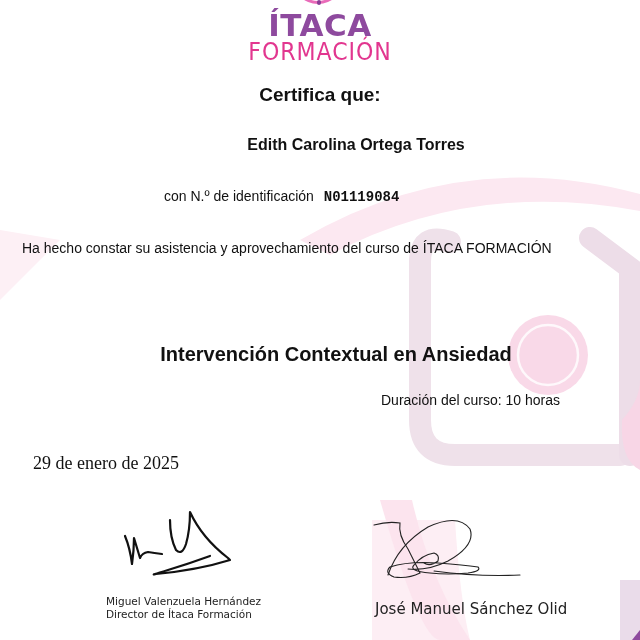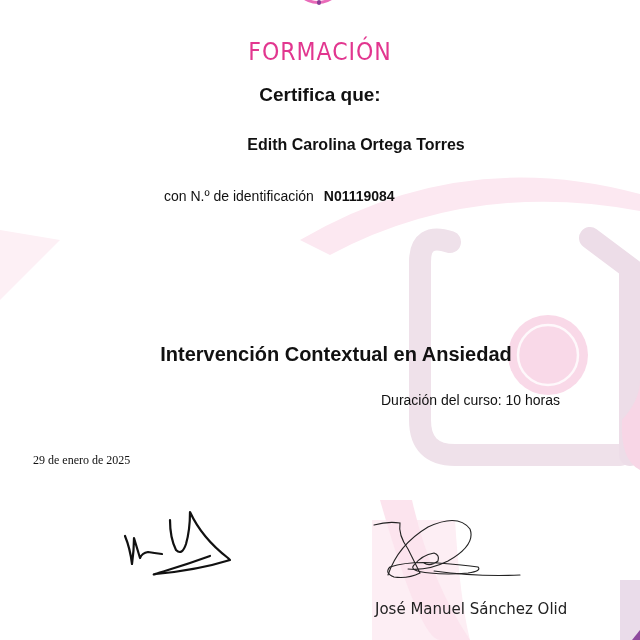--- a/index.html
+++ b/index.html
@@ -26,25 +26,25 @@
     }
     .logo-formacion {
       position: absolute; left: 0; top: 38px; width: 200px; text-align: center;
       font-size: 24px; color: #e2368f; letter-spacing: 1px; line-height: 28px;
       font-family: "DejaVu Sans", sans-serif; transform: scaleX(0.92);
     }
 
     .certifica { left: 0; top: 84px; width: 640px; text-align: center; font-weight: bold; font-size: 19px; }
     .name { left: 0; top: 136px; width: 712px; text-align: center; font-weight: bold; font-size: 16px; }
     .idline { left: 164px; top: 188px; font-size: 14px; }
-    .idline .idnum { font-weight: bold; margin-left: 6px; }
+    .idline .idnum { font-weight: bold; margin-left: 6px; font-family: Liberation Mono, monospace; }
     .body-text { left: 22px; top: 239px; width: 600px; font-size: 14px; line-height: 19px; }
     .course-title { left: 0; top: 343px; width: 672px; text-align: center; font-weight: bold; font-size: 20px; }
     .duration { left: 381px; top: 392px; font-size: 14px; }
-    .date { left: 33px; top: 453px; font-family: "Liberation Serif", "DejaVu Serif", serif; font-size: 12px; }
+    .date { left: 33px; top: 453px; font-family: "Liberation Serif", "DejaVu Serif", serif; font-size: 18px; }
 
     .sig1 { left: 118px; top: 508px; width: 120px; height: 72px; }
     .sig1-text { left: 106px; top: 595px; font-size: 10.5px; line-height: 13px; color: #222; font-family: "DejaVu Sans", sans-serif; }
     .sig2 { left: 368px; top: 515px; width: 160px; height: 70px; }
     .sig2-text { left: 375px; top: 600px; font-size: 15px; color: #222; font-family: "DejaVu Sans", sans-serif; }
   </style>
 </head>
 <body>
 
 <svg class="watermark" viewBox="0 0 640 640" xmlns="http://www.w3.org/2000/svg">
@@ -65,43 +65,47 @@
 
   <path d="M0 230 L0 300 Q40 260 60 240 Z" fill="#fdf0f5"></path>
 
   <rect x="620" y="580" width="20" height="60" fill="#eadcea"></rect>
   <path d="M632 640 L640 630 L640 640 Z" fill="#8e4a9e"></path>
 </svg>
 
 <div class="layer logo">
   <div class="logo-ring"></div>
   <div class="logo-ring-dot"></div>
+  <div class="logo-itaca">ÍTACA</div>
   <div class="logo-formacion">FORMACIÓN</div>
 </div>
 
 <div class="layer certifica">Certifica que:</div>
 <div class="layer name">Edith Carolina Ortega Torres</div>
 
 <div class="layer idline">
   <span>con N.º de identificación</span>
   <span class="idnum">N01119084</span>
 </div>
 
 <div class="layer body-text">
+  <div>Ha hecho constar su asistencia y aprovechamiento del curso de ÍTACA FORMACIÓN</div>
 </div>
 
 <div class="layer course-title">Intervención Contextual en Ansiedad</div>
 <div class="layer duration">Duración del curso: 10 horas</div>
 <div class="layer date">29 de enero de 2025</div>
 
 <svg class="layer sig1" viewBox="0 0 120 72" xmlns="http://www.w3.org/2000/svg">
   <path d="M7 28 Q12 40 14 56 Q16 42 16 30 L22 50 Q24 45 30 44 Q36 45 44 46" fill="none" stroke="#111" stroke-width="2.2" stroke-linecap="round" stroke-linejoin="round"></path>
   <path d="M52 12 Q52 30 58 42 Q64 48 68 36 Q72 22 72 4 Q84 30 110 50 L112 52 Q80 62 38 66 Q30 68 50 62 Q70 56 92 48" fill="none" stroke="#111" stroke-width="2.2" stroke-linecap="round" stroke-linejoin="round"></path>
 </svg>
 <div class="layer sig1-text">
+  <div>Miguel Valenzuela Hernández</div>
+  <div>Director de Ítaca Formación</div>
 </div>
 
 <svg class="layer sig2" viewBox="0 0 160 70" xmlns="http://www.w3.org/2000/svg">
   <path d="M6 10 Q20 6 32 8 Q30 20 40 34 Q48 50 52 58 Q40 64 26 62 Q16 58 22 52 Q40 46 70 48 Q96 50 110 52 Q114 56 100 58 Q80 60 62 58 Q40 56 46 50 Q54 40 66 38 Q72 40 70 46 Q62 52 56 48" fill="none" stroke="#222" stroke-width="1.1" stroke-linecap="round"></path>
   <path d="M20 60 Q30 30 60 12 Q90 -2 102 14 Q108 30 80 46 Q60 56 40 54" fill="none" stroke="#222" stroke-width="1.1" stroke-linecap="round"></path>
   <path d="M66 56 Q110 62 152 60" fill="none" stroke="#222" stroke-width="1.1" stroke-linecap="round"></path>
 </svg>
 <div class="layer sig2-text">José Manuel Sánchez Olid</div>
 
 </body></html>

